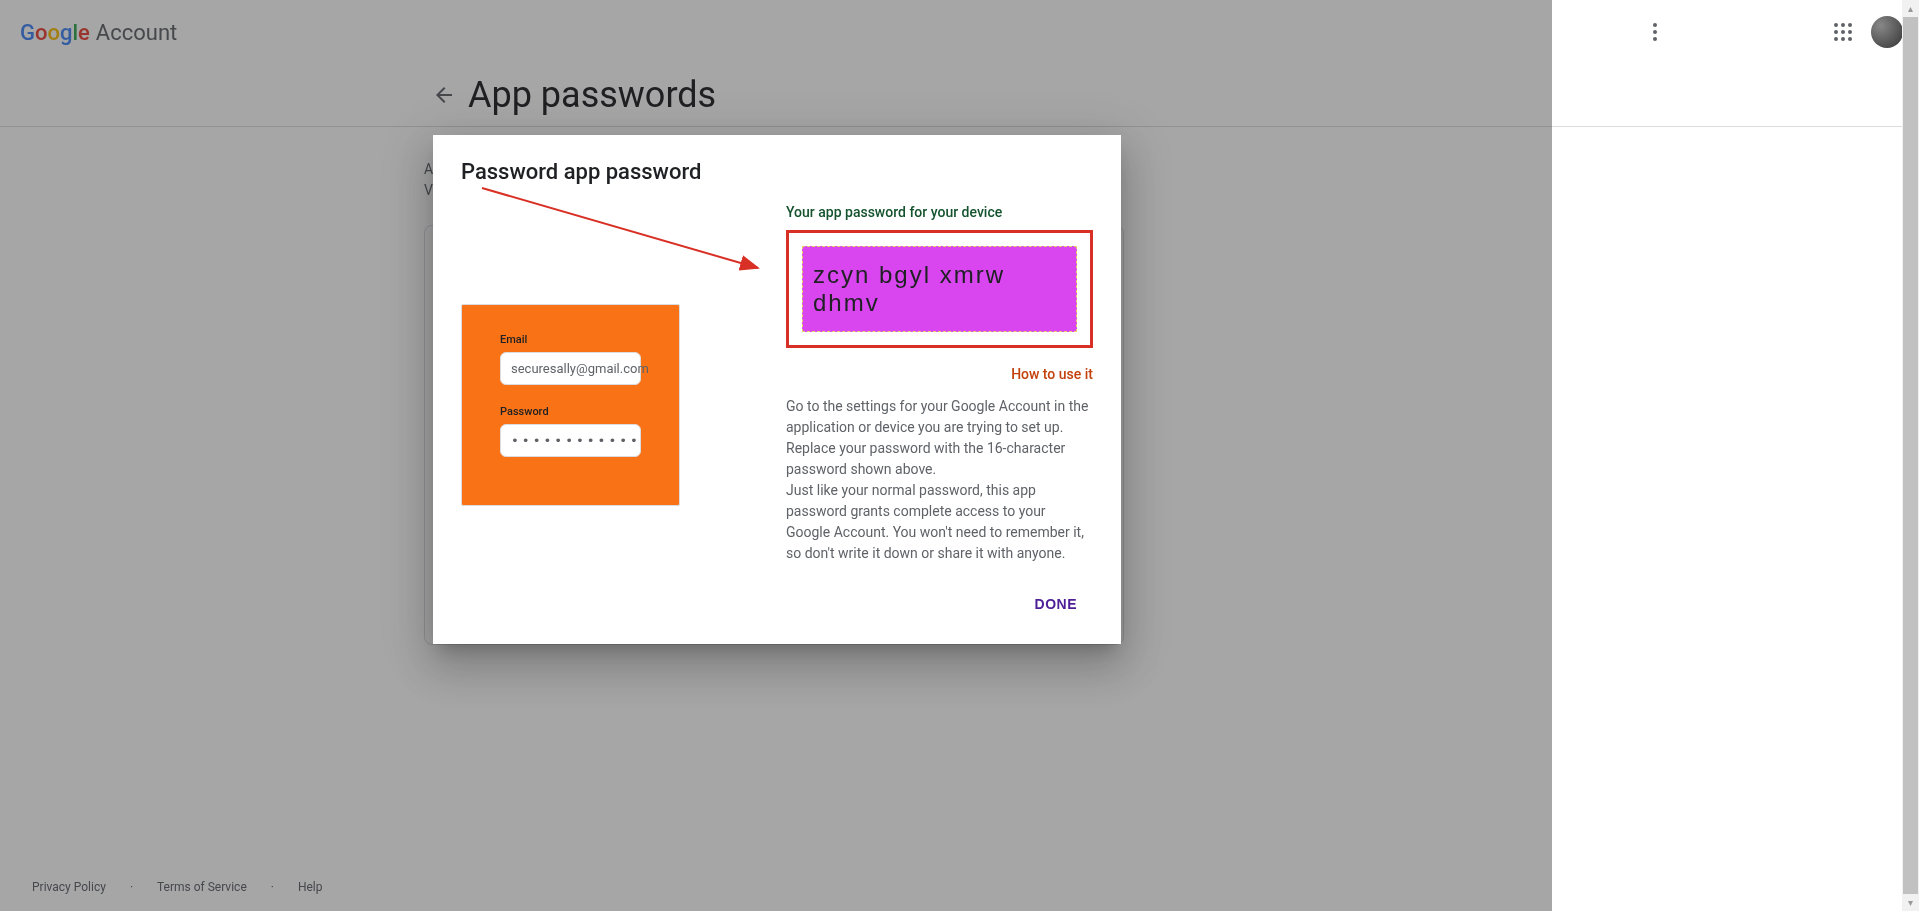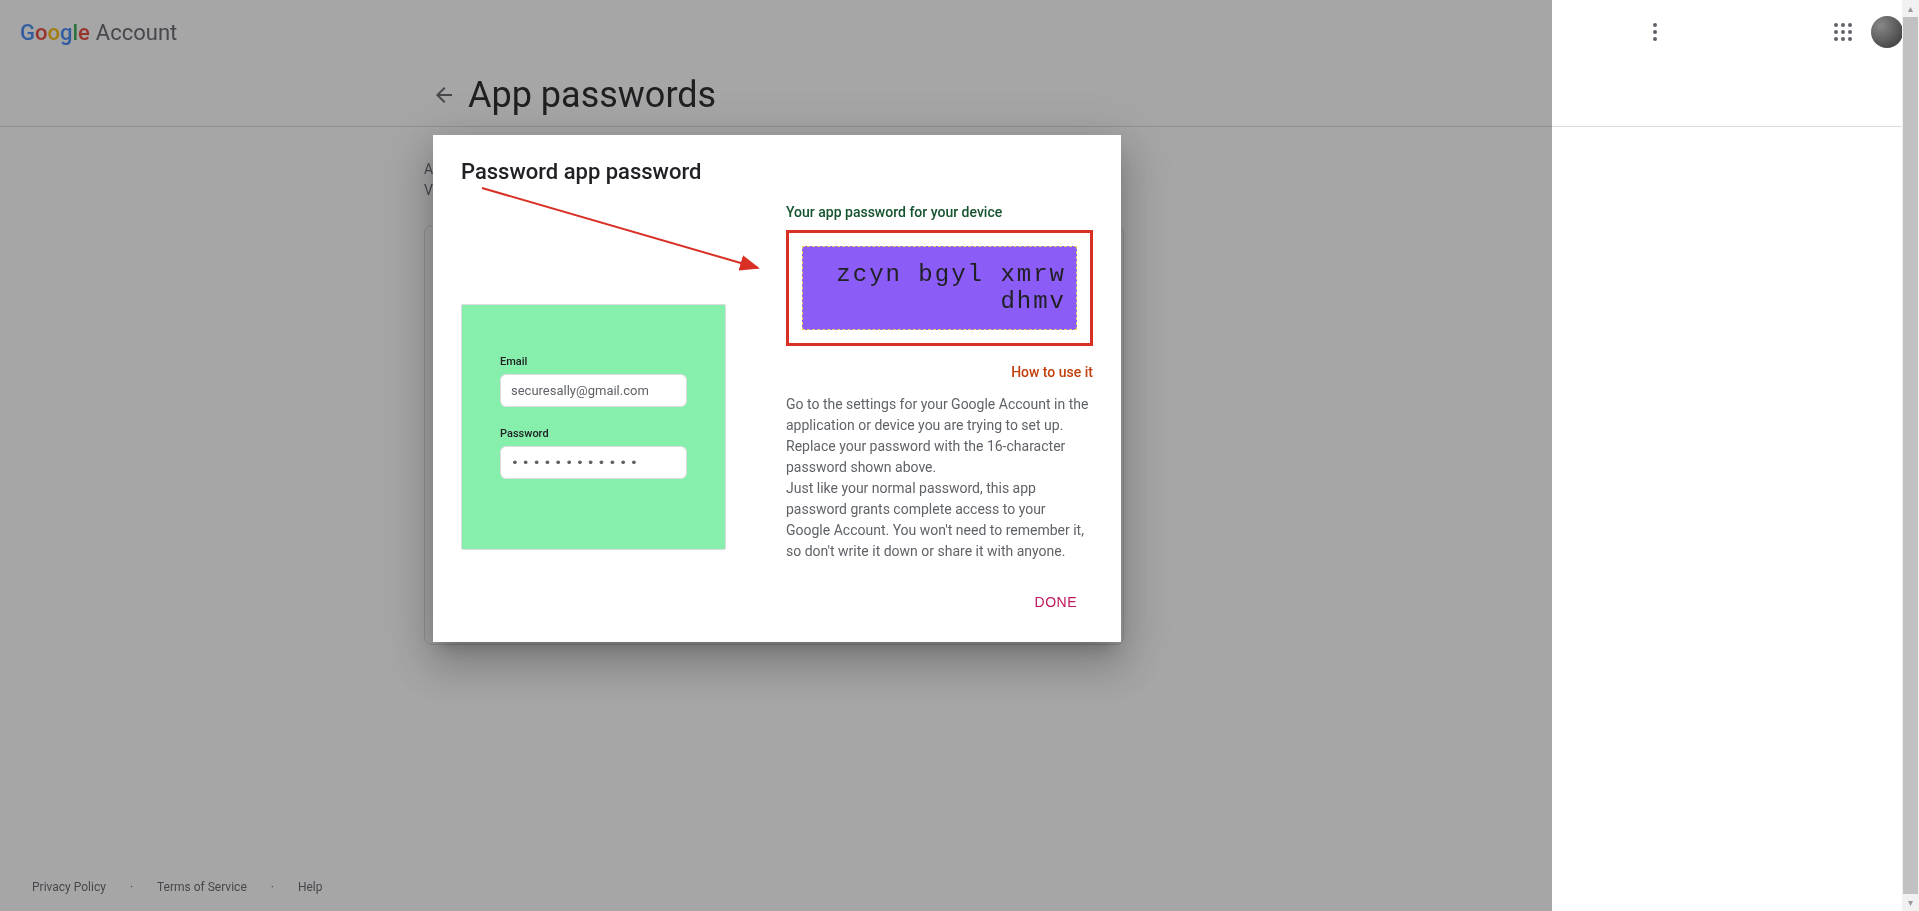--- a/index.html
+++ b/index.html
@@ -160,23 +160,23 @@
       gap: 50px;
     }
     .modal-left {
       width: 275px;
       position: relative;
       padding-top: 100px;
     }
     .sample-login {
       border: 1px solid #dadce0;
       border-radius: 2px;
-      padding: 50px 38px;
-      background: #86efac;
-      width: 265px;
+      padding: 28px 38px;
+      background: #f97316;
+      width: 219px;
     }
     .sample-label {
       font-size: 11px;
       color: #202124;
       font-weight: 500;
       margin-bottom: 6px;
     }
     .sample-input {
       width: 100%;
       border: 1px solid #dadce0;
@@ -199,50 +199,50 @@
       font-weight: 500;
       color: #14532d;
       margin-bottom: 10px;
     }
     .pw-highlight-box {
       border: 3px solid #d93025;
       padding: 13px;
       margin-bottom: 18px;
     }
     .pw-yellow {
-      background: #8b5cf6;
+      background: #d946ef;
       border: 1px dashed #e8d068;
       padding: 14px 10px;
-      font-family: Liberation Mono, monospace;
+      font-family: Liberation Sans, sans-serif;
       font-size: 24px;
       color: #202124;
       letter-spacing: 2px;
-      text-align: right;
+      text-align: left;
     }
     .how-to-label {
       font-size: 14px;
       font-weight: 500;
       color: #c2410c;
       margin-bottom: 14px;
       text-align: right;
     }
     .how-to-text {
       font-size: 14px;
       color: #5f6368;
       line-height: 1.5;
     }
     .modal-actions {
       display: flex;
       justify-content: flex-end;
       margin-top: 24px;
     }
     .done-btn {
-      color: #be185d;
-      font-size: 14px;
-      font-weight: 400;
+      color: #4c1d95;
+      font-size: 14px;
+      font-weight: 700;
       text-transform: uppercase;
       letter-spacing: 0.5px;
       padding: 8px 16px;
       cursor: pointer;
       border-radius: 4px;
       background: none;
       border: none;
     }
     .arrow-annotation {
       position: absolute;

